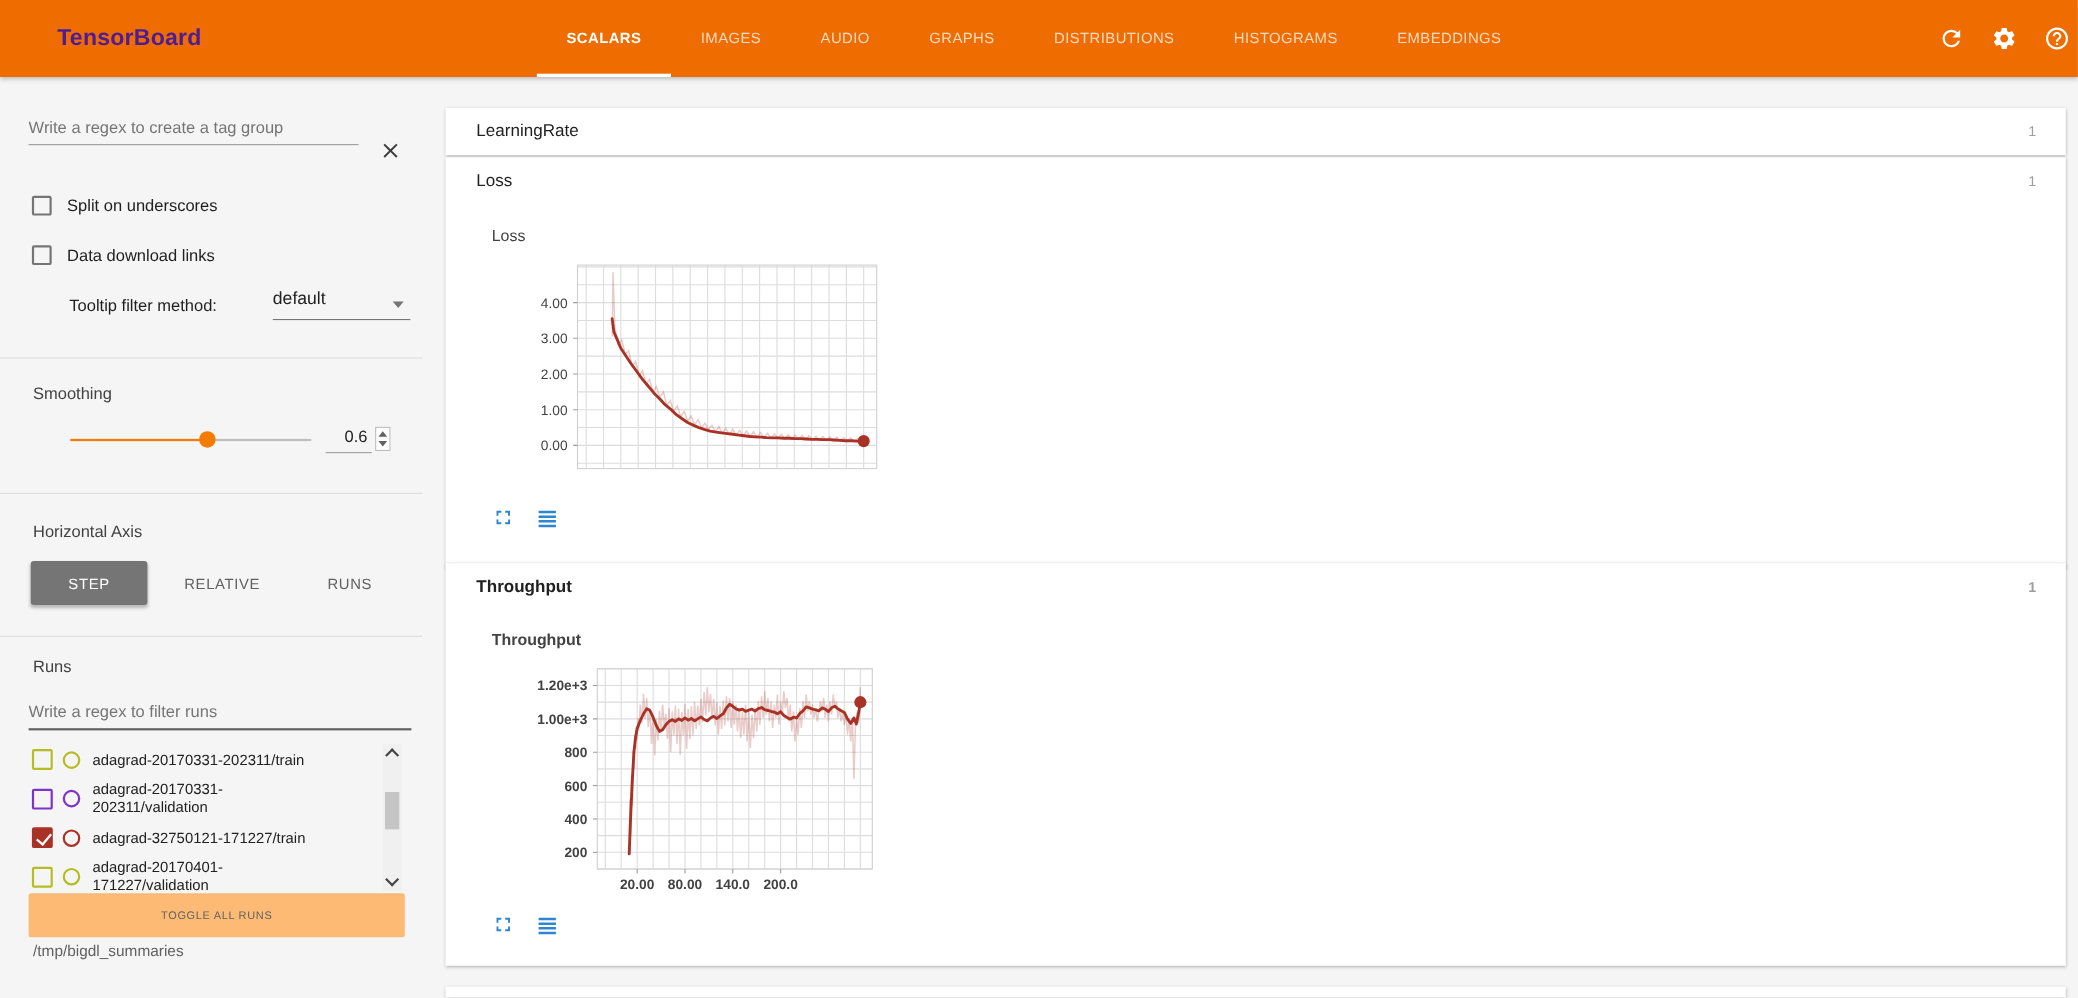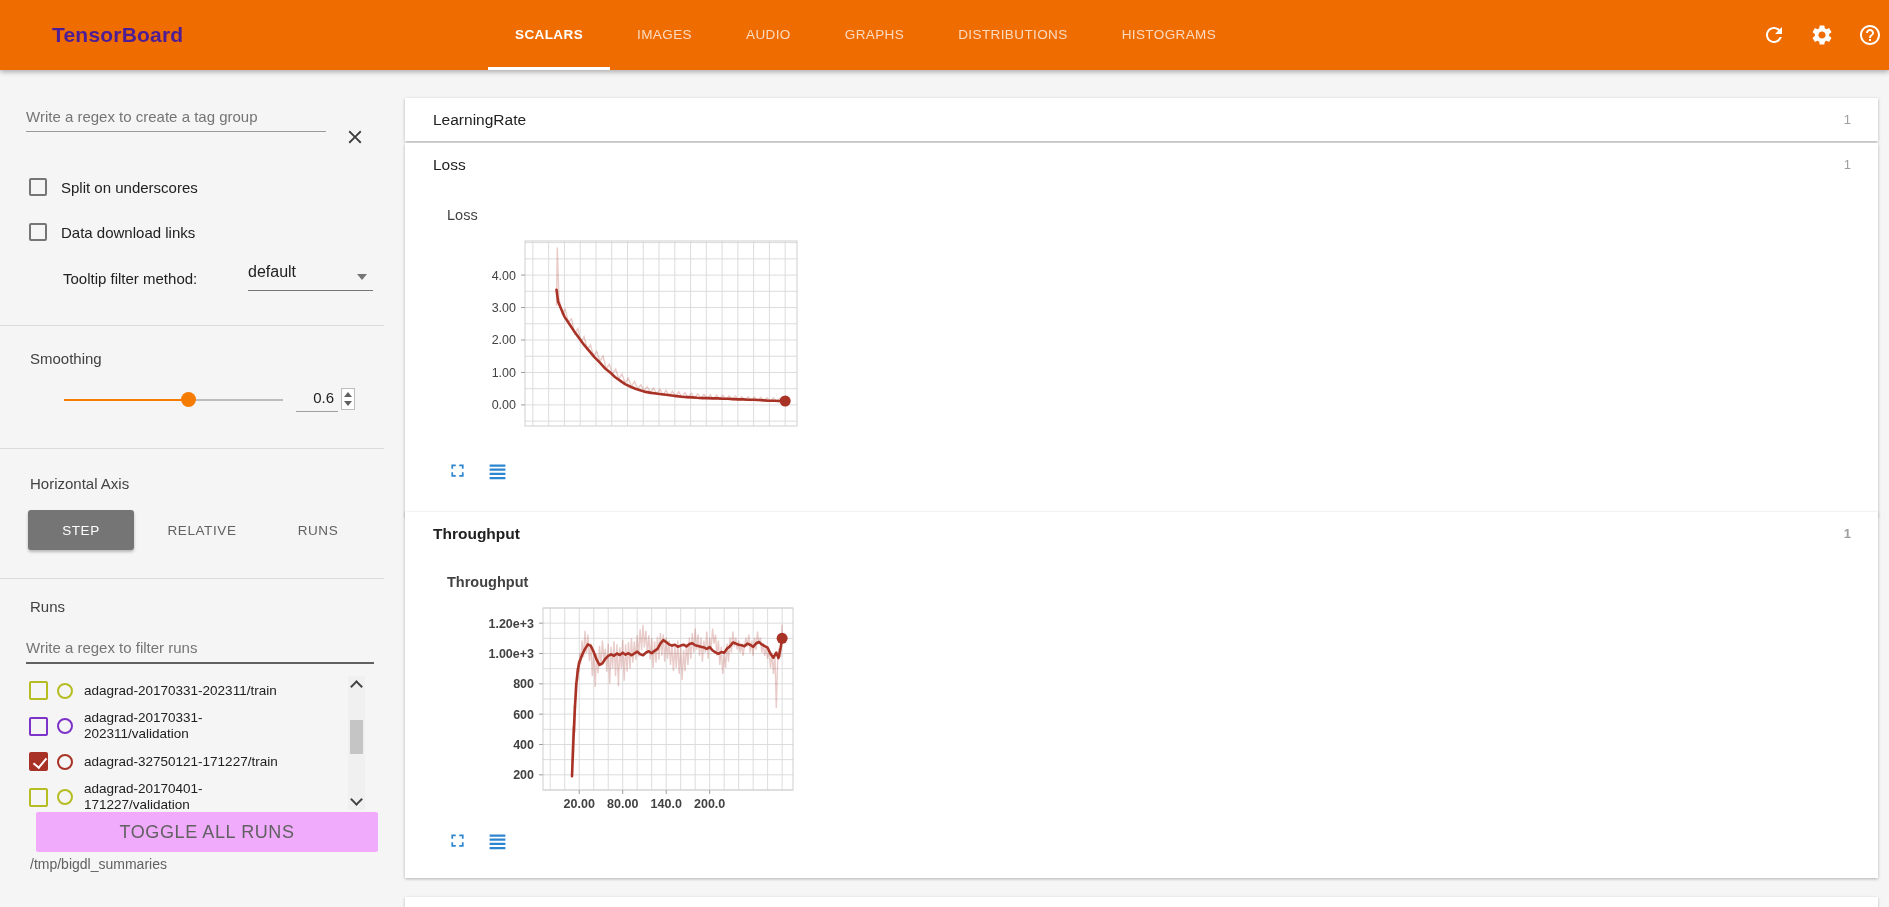--- a/index.html
+++ b/index.html
@@ -73,22 +73,22 @@
   .run-row.checked .run-cb::after { content:""; position:absolute; left:5px; top:1px; width:6px; height:11px;
         border-right:2.5px solid #fff; border-bottom:2.5px solid #fff; transform:rotate(40deg); }
   .run-radio { flex:none; width:16px; height:16px; border:2px solid var(--rc); border-radius:50%; margin-left:9px; background:#f5f5f5; }
   .run-name { margin-left:11px; width:206px; font-size:13.5px; line-height:16px; color:#212121; word-break:break-word; }
   .scrollbar { position:absolute; left:322px; top:0; width:17px; height:134px; background:#f0f0f0; }
   .sb-thumb { position:absolute; left:2px; top:44px; width:13px; height:34px; background:#c5c5c5; }
   .sb-arrow { position:absolute; left:4px; width:9px; height:9px; cursor:pointer; }
   .sb-arrow.up { top:6px; border-left:2px solid #444; border-top:2px solid #444; transform:rotate(45deg); }
   .sb-arrow.dn { bottom:6px; border-right:2px solid #444; border-bottom:2px solid #444; transform:rotate(45deg); }
 
-  .toggle-all { position:absolute; left:36px; top:742px; width:342px; height:40px; background:#f0abfc;
-                border:none; border-radius:2px; font-size:18px; letter-spacing:.6px; color:#616161;
+  .toggle-all { position:absolute; left:26px; top:742px; width:342px; height:40px; background:#fdba74;
+                border:none; border-radius:2px; font-size:10px; letter-spacing:.6px; color:#616161;
                 cursor:pointer; font-family:"Liberation Sans", sans-serif; }
   .logdir { position:absolute; left:30px; top:786px; font-size:14px; color:#616161; }
 
   
   .card { position:absolute; left:405px; width:1473px; background:#fff; box-shadow:0 1px 3px rgba(0,0,0,.28); }
   .card-header { position:relative; height:43px; cursor:pointer; }
   .card-title { position:absolute; left:28px; top:0; line-height:43px; font-size:15.5px; color:#212121; }
   .card-count { position:absolute; right:27px; top:0; line-height:43px; font-size:13px; color:#9e9e9e; }
 
   .chart-title { position:absolute; left:42px; font-size:14.5px; color:#424242; }
@@ -107,20 +107,21 @@
 
   <div class="header">
     <div class="app-title">TensorBoard</div>
     <div class="tabs">
       <div class="tab active">SCALARS</div>
       <div class="tab">IMAGES</div>
       <div class="tab">AUDIO</div>
       <div class="tab">GRAPHS</div>
       <div class="tab">DISTRIBUTIONS</div>
       <div class="tab">HISTOGRAMS</div>
+      <div class="tab">EMBEDDINGS</div>
     </div>
     <div class="hicon" style="left:1762px">
       <svg viewBox="0 0 24 24">
           <path d="M17.65 6.35C16.2 4.9 14.21 4 12 4c-4.42 0-7.99 3.58-8 8s3.57 8 8 8c3.73 0 6.84-2.55 7.73-6h-2.08c-.82 2.33-3.04 4-5.65 4-3.31 0-6-2.69-6-6s2.69-6 6-6c1.66 0 3.14.69 4.22 1.78L13 11h7V4l-2.35 2.35z"></path>
         </svg>
     </div>
     <div class="hicon" style="left:1810px">
       <svg viewBox="0 0 24 24">
           <path d="M19.14 12.94c.04-.3.06-.61.06-.94 0-.32-.02-.64-.07-.94l2.03-1.58c.18-.14.23-.41.12-.61l-1.92-3.32c-.12-.22-.37-.29-.59-.22l-2.39.96c-.5-.38-1.03-.7-1.62-.94l-.36-2.54c-.04-.24-.24-.41-.48-.41h-3.84c-.24 0-.43.17-.47.41l-.36 2.54c-.59.24-1.13.57-1.62.94l-2.39-.96c-.22-.08-.47 0-.59.22L2.74 8.87c-.12.21-.08.47.12.61l2.03 1.58c-.05.3-.09.63-.09.94s.02.64.07.94l-2.03 1.58c-.18.14-.23.41-.12.61l1.92 3.32c.12.22.37.29.59.22l2.39-.96c.5.38 1.03.7 1.62.94l.36 2.54c.05.24.24.41.48.41h3.84c.24 0 .44-.17.47-.41l.36-2.54c.59-.24 1.13-.56 1.62-.94l2.39.96c.22.08.47 0 .59-.22l1.92-3.32c.12-.22.07-.47-.12-.61l-2.01-1.58zM12 15.6c-1.98 0-3.6-1.62-3.6-3.6s1.62-3.6 3.6-3.6 3.6 1.62 3.6 3.6-1.62 3.6-3.6 3.6z"></path>
         </svg>

